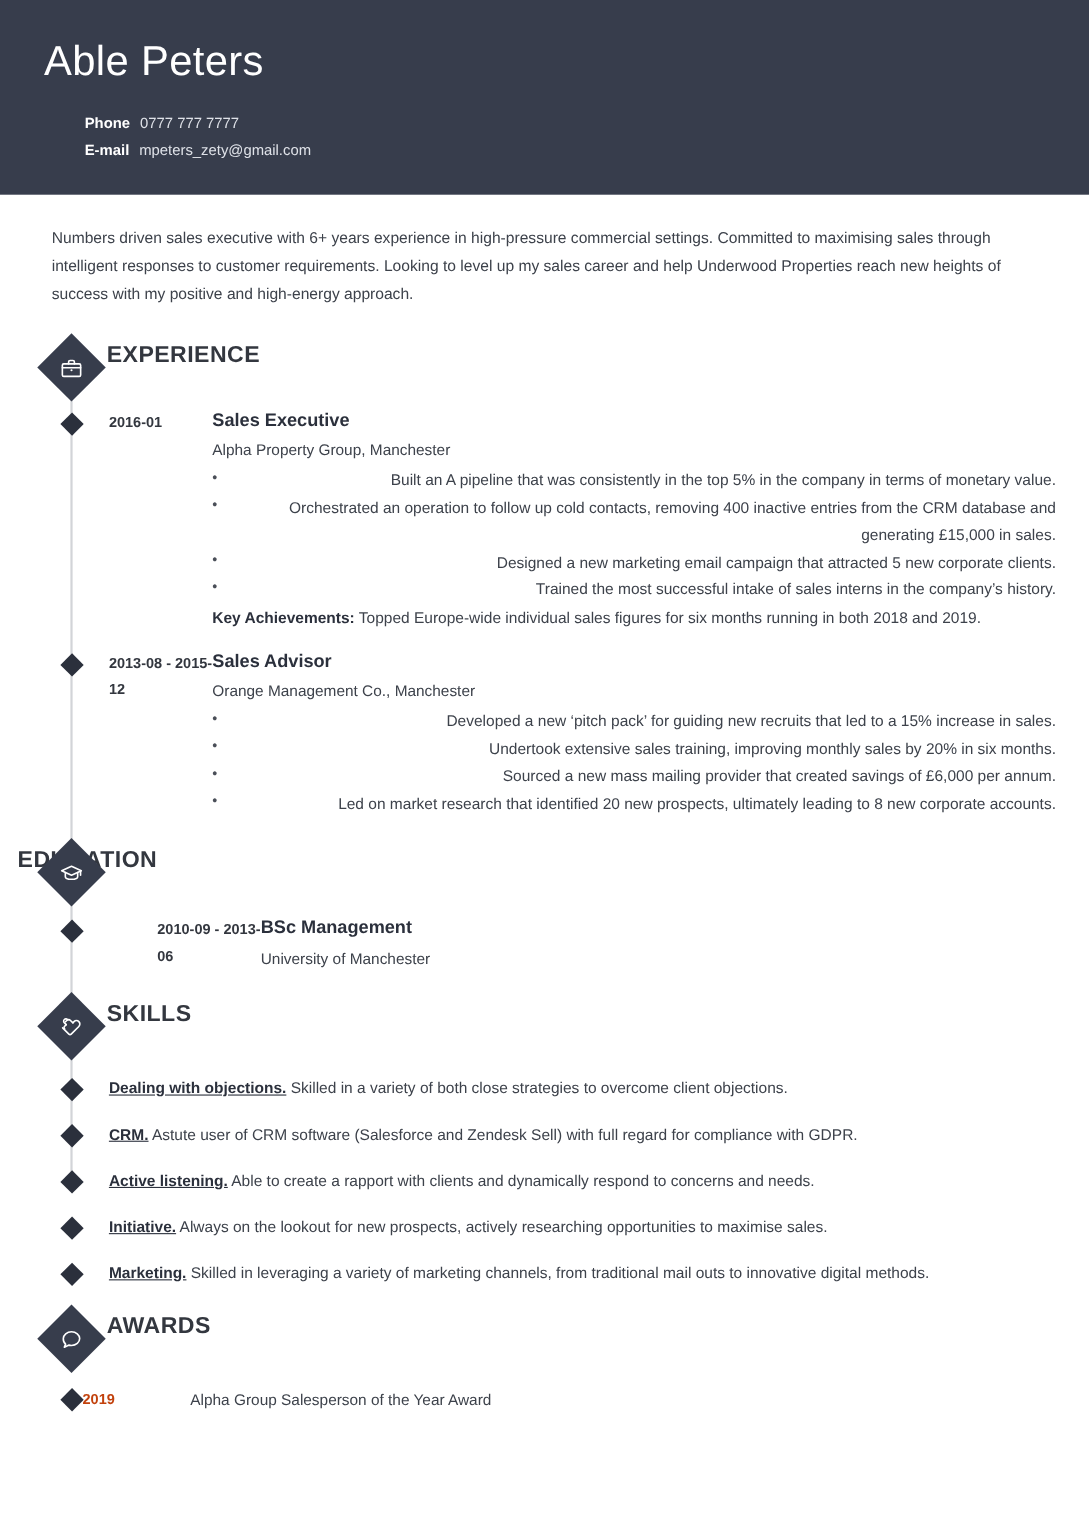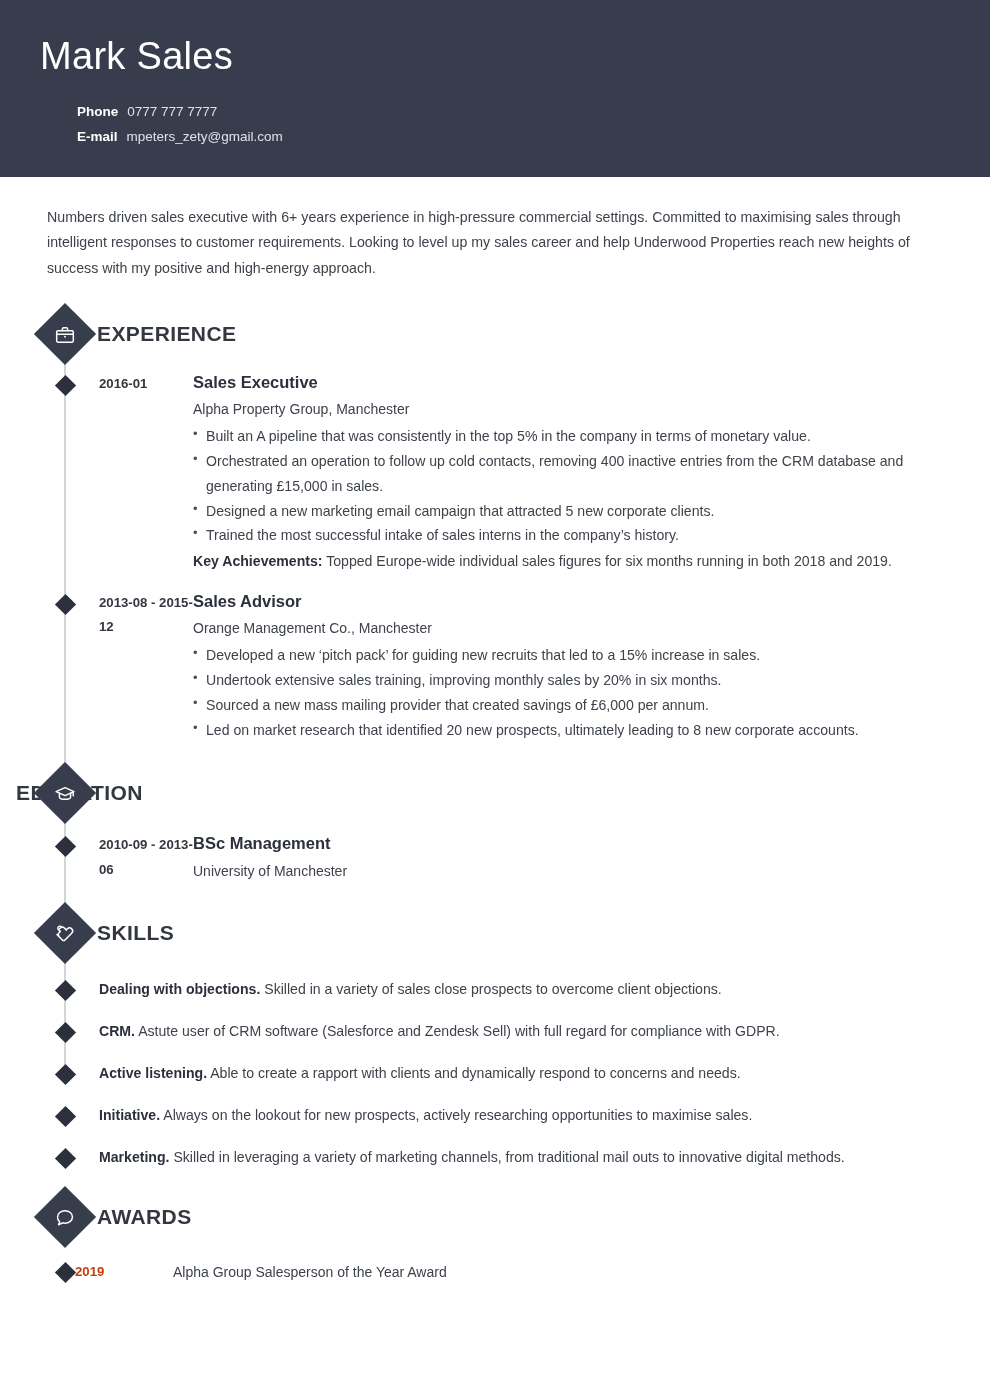--- a/index.html
+++ b/index.html
@@ -78,21 +78,20 @@
     bottom: 238px;
     width: 2px;
     background: #d2d4d8;
     z-index: 0;
   }
 
   
   .section-head {
     position: relative;
     display: flex;
-    align-items: center;
     min-height: 46px;
     margin: 0 0 0 0;
     padding-left: 97px;
     z-index: 2;
   }
   .sec-exp      { margin-top: 14px; }
   .sec-edu      { margin-top: 28px; padding-left: 16px; }
   .sec-skl      { margin-top: 26px; }
   .sec-awd      { margin-top: 24px; }
 
@@ -173,20 +172,21 @@
     color: #3d424b;
     line-height: 1.75;
   }
   .bullets { list-style: none; }
   .bullets li {
     position: relative;
     padding-left: 13px;
     font-size: 14.1px;
     line-height: 1.76;
     color: #3d424b;
+    text-align: right;
   }
   .bullets li:before {
     content: "\2022";
     position: absolute;
     left: 0;
     top: -1px;
     font-size: 13px;
     color: #4a4f58;
   }
   .key-ach {
@@ -211,21 +211,21 @@
   .skill-row .skill-dot {
     position: absolute;
     left: 58px;
     top: 5px;
     width: 15px;
     height: 15px;
     background: #2b303c;
     transform: rotate(45deg);
     z-index: 3;
   }
-  .skill-row b { color: #2b303c; font-weight: bold; }
+  .skill-row b { color: #2b303c; font-weight: bold; text-decoration: underline; }
 
   
   .award-row {
     position: relative;
     display: flex;
     margin-top: 18px;
     z-index: 2;
   }
   .award-date {
     margin-left: 75px;
@@ -241,21 +241,21 @@
     color: #3d424b;
     line-height: 1.75;
   }
 </style>
 </head>
 <body>
 
 <div class="page">
 
   <div class="header">
-    <div class="full-name">Mark Sales</div>
+    <div class="full-name">Able Peters</div>
 
     <div class="contact-row">
       <span class="contact-label">Phone</span>
       <span class="contact-value">0777 777 7777</span>
     </div>
 
     <div class="contact-row">
       <span class="contact-label">E-mail</span>
       <span class="contact-value">mpeters_zety@gmail.com</span>
     </div>
@@ -314,21 +314,21 @@
       <span class="diamond-badge">
         <svg width="21" height="21" viewBox="0 0 24 24" fill="none" stroke="#ffffff" stroke-width="1.7" stroke-linecap="round" stroke-linejoin="round">
           <path d="M12 5 1.8 9.6 12 14.2l10.2-4.6L12 5z"></path>
           <path d="M5.6 11.4v4.3c0 1.5 2.9 2.7 6.4 2.7s6.4-1.2 6.4-2.7v-4.3"></path>
           <path d="M21.4 9.9v4.4"></path>
         </svg>
       </span>
       <span class="section-title">EDUCATION</span>
     </div>
 
-    <div class="entry" style="margin-top:16px;">
+    <div class="entry" style="margin-top:16px;padding-left:44px;">
       <span class="entry-dot"></span>
       <div class="entry-date">2010-09 - 2013-06</div>
       <div class="entry-main">
         <div class="job-title">BSc Management</div>
         <div class="school-name">University of Manchester</div>
       </div>
     </div>
 
     <div class="section-head sec-skl">
       <span class="diamond-badge">
@@ -337,21 +337,21 @@
           <path d="M13.4 8.6 11 6.2a2.6 2.6 0 0 0-3.7 0L5.8 7.7"></path>
           <path d="M8.4 5.6a2.3 2.3 0 1 0-3.2 3.2l1.6 1.6"></path>
           <path d="M6.8 10.4 5.2 12a1.8 1.8 0 0 0 0 2.6"></path>
         </svg>
       </span>
       <span class="section-title">SKILLS</span>
     </div>
 
     <div class="skill-row" style="margin-top:22px;">
       <span class="skill-dot"></span>
-      <b>Dealing with objections.</b><span> Skilled in a variety of sales close prospects to overcome client objections.</span>
+      <b>Dealing with objections.</b><span> Skilled in a variety of both close strategies to overcome client objections.</span>
     </div>
     <div class="skill-row">
       <span class="skill-dot"></span>
       <b>CRM.</b><span> Astute user of CRM software (Salesforce and Zendesk Sell) with full regard for compliance with GDPR.</span>
     </div>
     <div class="skill-row">
       <span class="skill-dot"></span>
       <b>Active listening.</b><span> Able to create a rapport with clients and dynamically respond to concerns and needs.</span>
     </div>
     <div class="skill-row">

